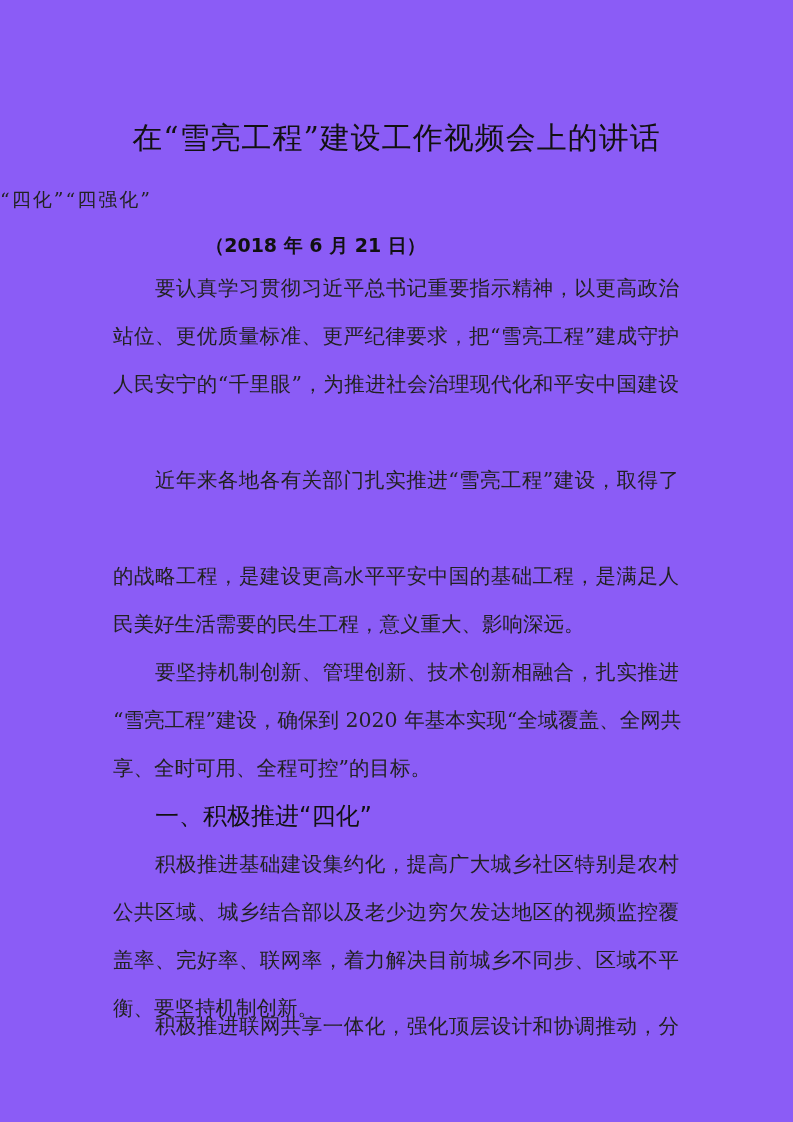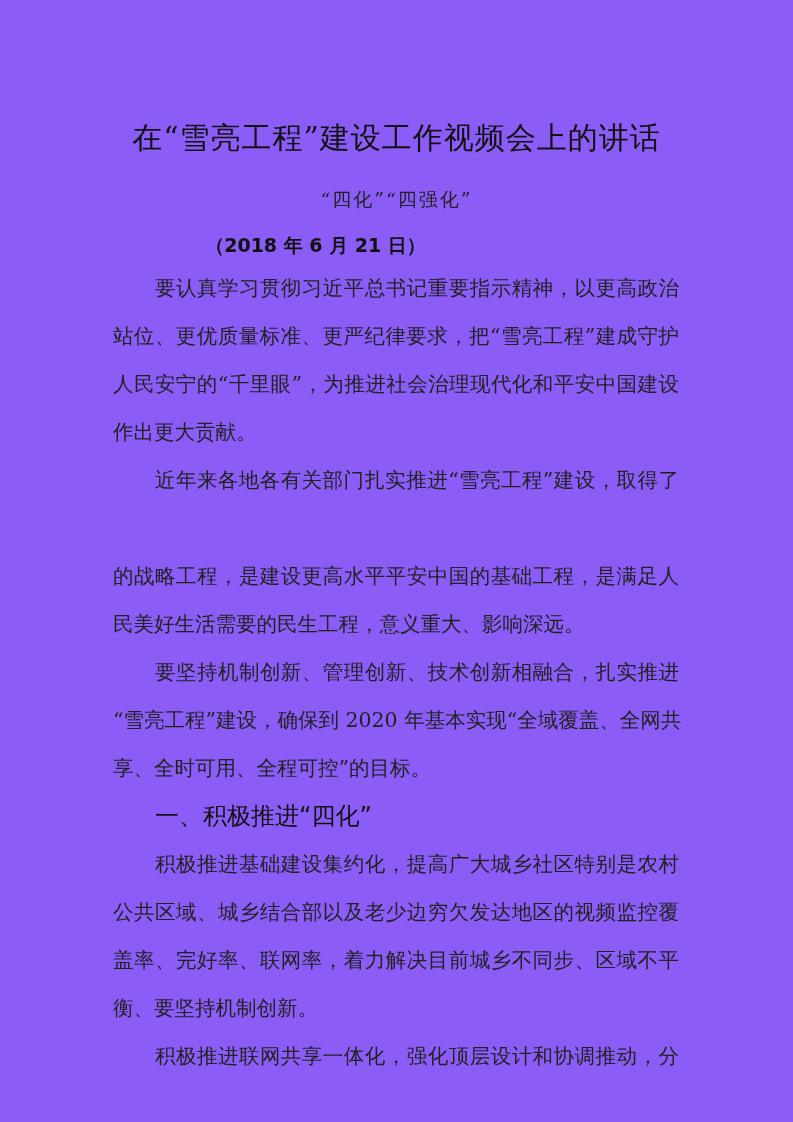--- a/index.html
+++ b/index.html
@@ -1,21 +1,21 @@
 <!DOCTYPE html>
 <html><head>
 <meta charset="utf-8">
 <style>
   html, body { margin: 0; padding: 0; background: #ffffff; }
   body { width: 793px; height: 1122px; position: relative; overflow: hidden;
          font-family: "DejaVu Serif", "Liberation Serif", serif; color: #1a1a1a; }
   .page { position: absolute; left: 0; top: 0; width: 793px; height: 1122px; background: #8b5cf6; }
   .title { position: absolute; left: 0; width: 793px; top: 118px; text-align: center;
            font-size: 30px; line-height: 40px; letter-spacing: 1px; color: #111; }
-  .subtitle { position: absolute; left: 0; width: 793px; top: 185px; text-align: center;
+  .subtitle { position: absolute; left: 0; width: 793px; top: 185px; text-align: left;
               font-size: 19px; line-height: 28px; color: #222; letter-spacing: 2px; }
   .date { position: absolute; left: 0; width: 631px; top: 231px; text-align: center;
           font-family: "DejaVu Sans", "Liberation Sans", sans-serif; font-weight: bold;
           font-size: 19px; line-height: 28px; color: #111; }
   .line { position: absolute; left: 113px; width: 566px; white-space: nowrap;
           font-size: 20.5px; line-height: 28px; color: #222; text-align: justify;
           text-align-last: justify; }
   .line.indent { left: 155px; width: 524px; }
   .line.last { text-align-last: left; }
   .heading { position: absolute; left: 155px; white-space: nowrap;
@@ -26,31 +26,30 @@
 <body>
 
 <div class="page">
   <div class="title">在“雪亮工程”建设工作视频会上的讲话</div>
   <div class="subtitle">“四化”“四强化”</div>
   <div class="date">（2018 年 6 月 21 日）</div>
 
   <div class="line indent" style="top:274px">要认真学习贯彻习近平总书记重要指示精神，以更高政治</div>
   <div class="line" style="top:322px">站位、更优质量标准、更严纪律要求，把“雪亮工程”建成守护</div>
   <div class="line" style="top:370px">人民安宁的“千里眼”，为推进社会治理现代化和平安中国建设</div>
-  <div class="line last" style="top:418px">作出更大贡献。</div>
 
   <div class="line indent" style="top:466px">近年来各地各有关部门扎实推进“雪亮工程”建设，取得了</div>
   <div class="line" style="top:562px">的战略工程，是建设更高水平平安中国的基础工程，是满足人</div>
   <div class="line last" style="top:610px">民美好生活需要的民生工程，意义重大、影响深远。</div>
 
   <div class="line indent" style="top:658px">要坚持机制创新、管理创新、技术创新相融合，扎实推进</div>
   <div class="line" style="top:706px">“雪亮工程”建设，确保到 2020 年基本实现“全域覆盖、全网共</div>
   <div class="line last" style="top:754px">享、全时可用、全程可控”的目标。</div>
 
   <div class="heading" style="top:802px">一、积极推进“四化”</div>
 
   <div class="line indent" style="top:850px">积极推进基础建设集约化，提高广大城乡社区特别是农村</div>
   <div class="line" style="top:898px">公共区域、城乡结合部以及老少边穷欠发达地区的视频监控覆</div>
   <div class="line" style="top:946px">盖率、完好率、联网率，着力解决目前城乡不同步、区域不平</div>
   <div class="line last" style="top:994px">衡、要坚持机制创新。</div>
 
-  <div class="line indent" style="top:1042px">积极推进联网共享一体化，强化顶层设计和协调推动，分</div>
+  <div class="line indent" style="top:1012px">积极推进联网共享一体化，强化顶层设计和协调推动，分</div>
 </div>
 
 </body></html>

